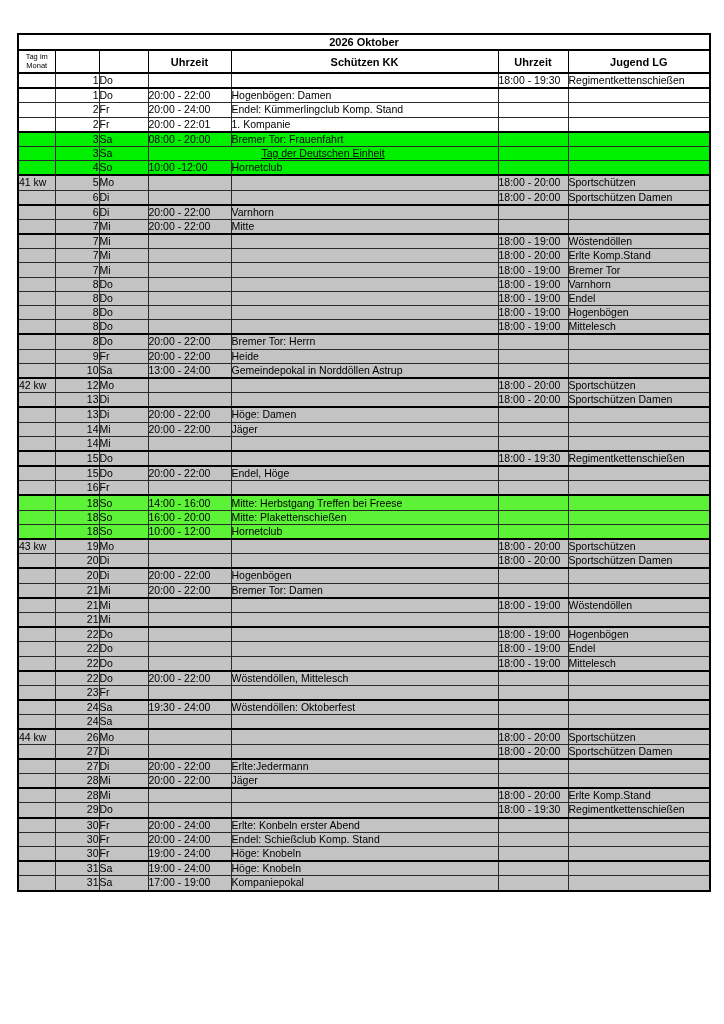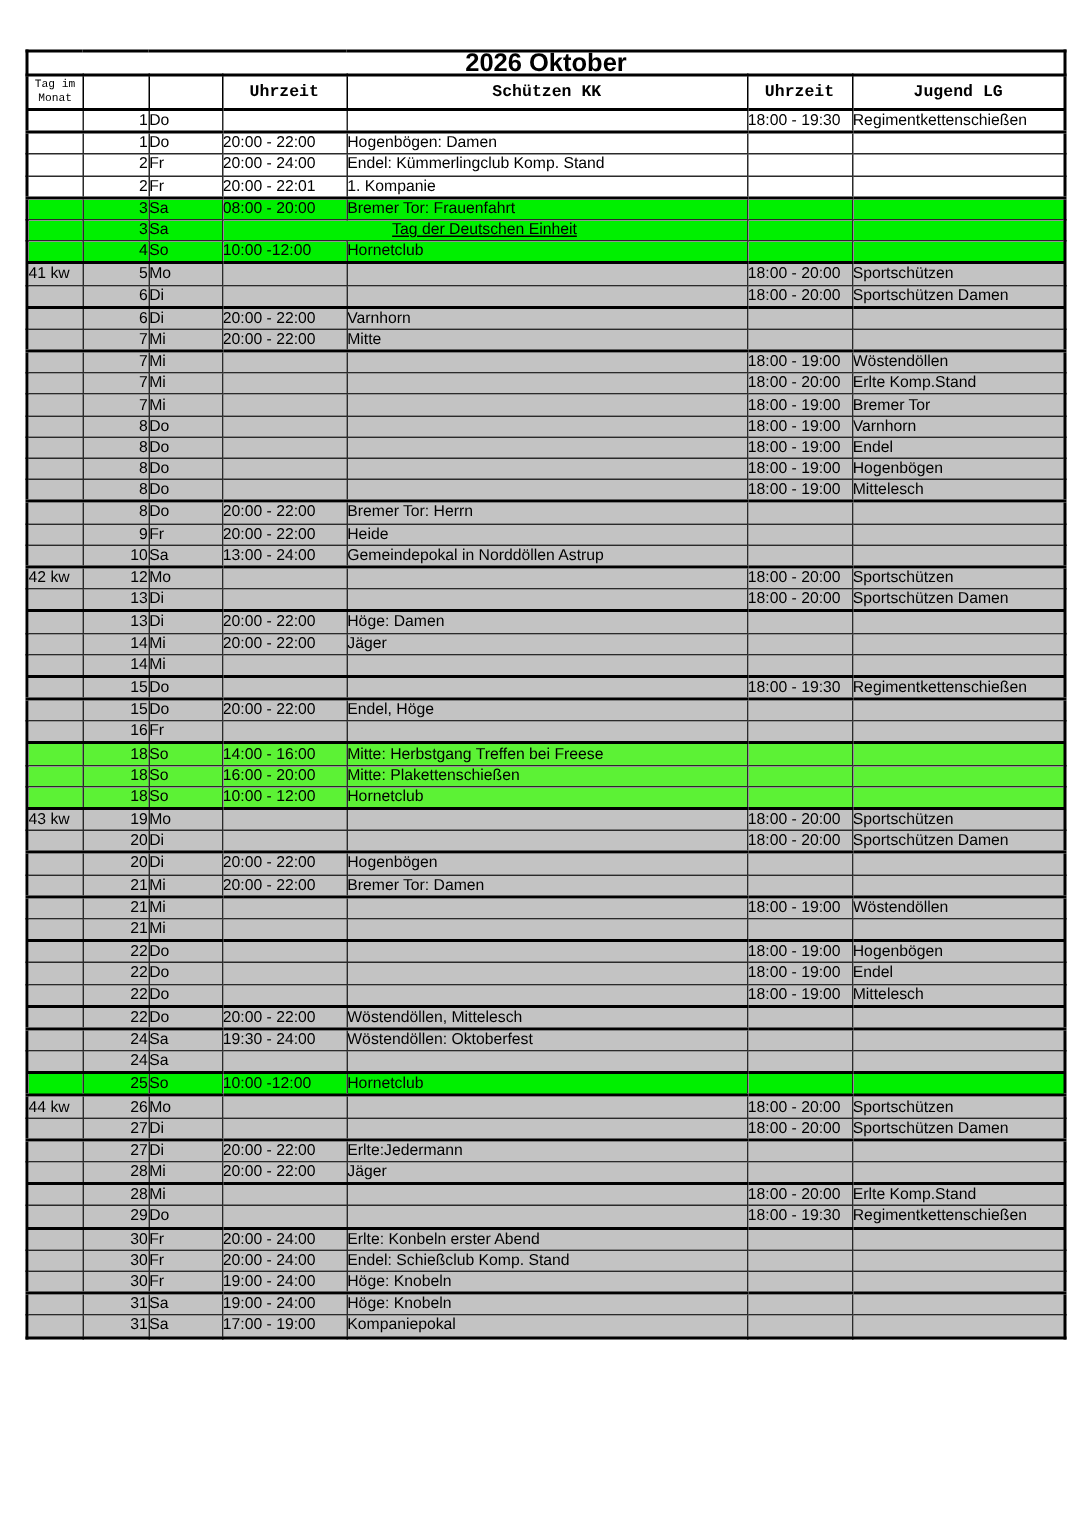--- a/index.html
+++ b/index.html
@@ -33,27 +33,27 @@
   tr.bg-white td      { background:#ffffff; }
   tr.bg-gray td       { background:var(--gray); }
   tr.bg-green td      { background:var(--green); }
   tr.bg-lightgreen td { background:var(--lightgreen); }
   
   tr.thick td { border-top:2px solid #000; }
   
   tr.title-row td {
     border:2px solid #000; background:#fff;
     height:14px; line-height:14px;
-    text-align:center; font-weight:bold; font-size:17px;
+    text-align:center; font-weight:bold; font-size:11px;
   }
   tr.header-row td {
     border:1px solid #000; border-top:2px solid #000; border-bottom:2px solid #000;
     background:#fff; height:21px; line-height:normal;
     text-align:center; vertical-align:middle;
-    font-weight:bold; font-size:11px;font-family:Liberation Mono, monospace;
+    font-weight:bold; font-size:11px;
   }
   tr.header-row td.c-kw {
     font-weight:normal; font-size:7.5px; line-height:1.15;
     white-space:normal; padding:0 2px;
   }
   tr.header-row td.c-t1, tr.header-row td.c-kk, tr.header-row td.c-t2 {
     border-left:1px solid #000;
   }
 </style>
 </head>
@@ -454,44 +454,44 @@
   </tr>
         <tr class="bg-gray thick">
     <td class="c-kw"></td>
     <td class="c-day">22</td>
     <td class="c-dow">Do</td>
     <td class="c-t1">20:00 - 22:00</td>
     <td class="c-kk">Wöstendöllen, Mittelesch</td>
     <td class="c-t2"></td>
     <td class="c-lg"></td>
   </tr>
+        <tr class="bg-gray">
+    <td class="c-kw"></td>
+    <td class="c-day">23</td>
+    <td class="c-dow">Fr</td>
+    <td class="c-t1"></td>
+    <td class="c-kk"></td>
+    <td class="c-t2"></td>
+    <td class="c-lg"></td>
+  </tr>
         <tr class="bg-gray thick">
     <td class="c-kw"></td>
     <td class="c-day">24</td>
     <td class="c-dow">Sa</td>
     <td class="c-t1">19:30 - 24:00</td>
     <td class="c-kk">Wöstendöllen: Oktoberfest</td>
     <td class="c-t2"></td>
     <td class="c-lg"></td>
   </tr>
         <tr class="bg-gray">
     <td class="c-kw"></td>
     <td class="c-day">24</td>
     <td class="c-dow">Sa</td>
     <td class="c-t1"></td>
     <td class="c-kk"></td>
-    <td class="c-t2"></td>
-    <td class="c-lg"></td>
-  </tr>
-        <tr class="bg-green thick">
-    <td class="c-kw"></td>
-    <td class="c-day">25</td>
-    <td class="c-dow">So</td>
-    <td class="c-t1">10:00 -12:00</td>
-    <td class="c-kk">Hornetclub</td>
     <td class="c-t2"></td>
     <td class="c-lg"></td>
   </tr>
         <tr class="bg-gray thick">
     <td class="c-kw">44 kw</td>
     <td class="c-day">26</td>
     <td class="c-dow">Mo</td>
     <td class="c-t1"></td>
     <td class="c-kk"></td>
     <td class="c-t2">18:00 - 20:00</td>

